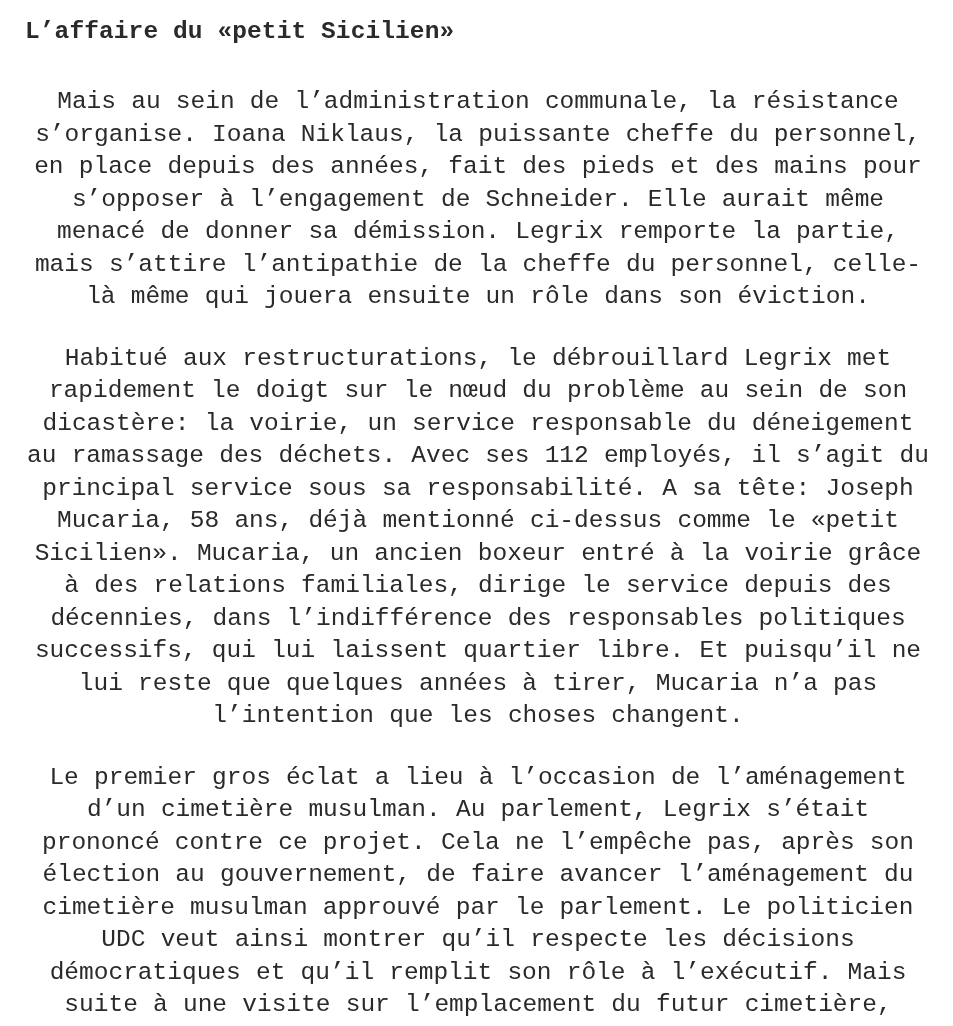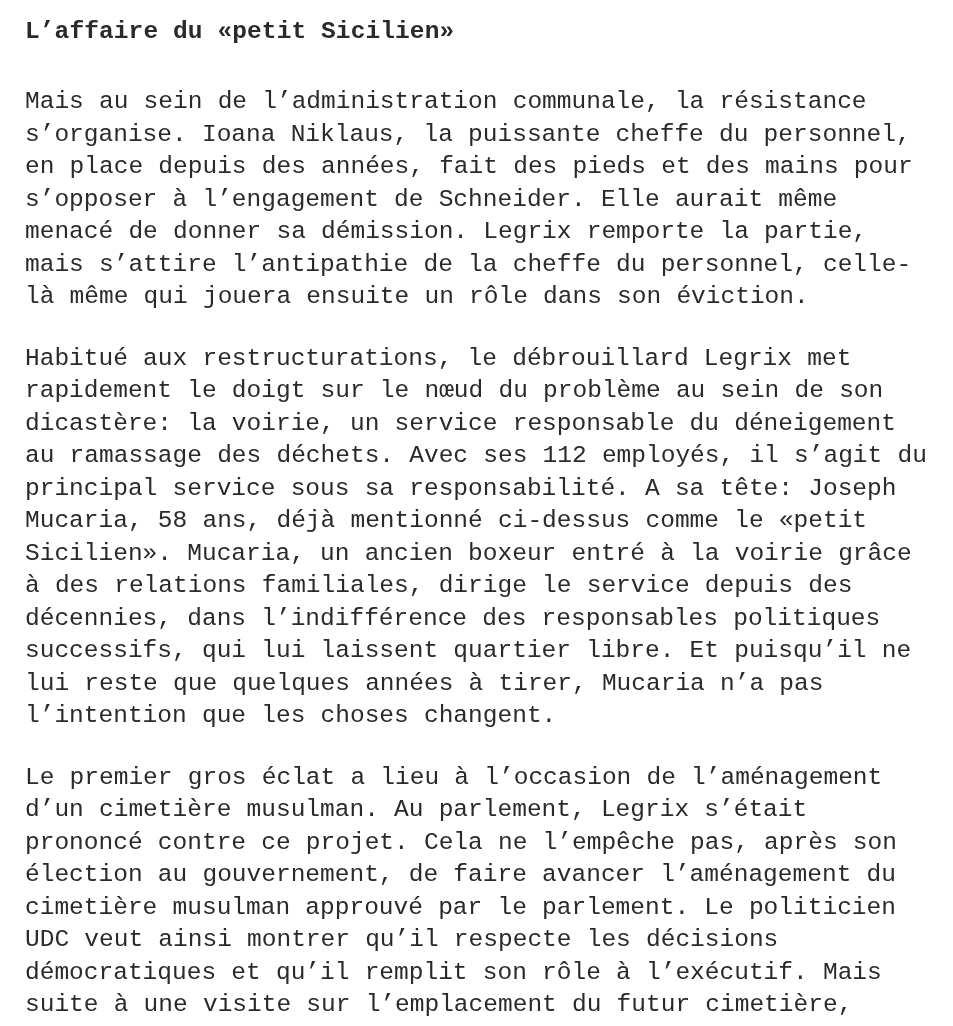--- a/index.html
+++ b/index.html
@@ -26,21 +26,21 @@
     line-height: 32px;
     font-weight: bold;
     margin: 0 0 38px 0;
     letter-spacing: 0.1px;
   }
   .article-paragraph {
     font-size: 24.5px;
     line-height: 32.5px;
     margin: 0 0 29px 0;
     max-width: 908px;
-    text-align: left;
+    text-align: center;
     word-spacing: 0.5px;
   }
   .article-paragraph:last-child {
     margin-bottom: 16px;
   }
 </style>
 </head>
 <body>
 
 <div class="page">

